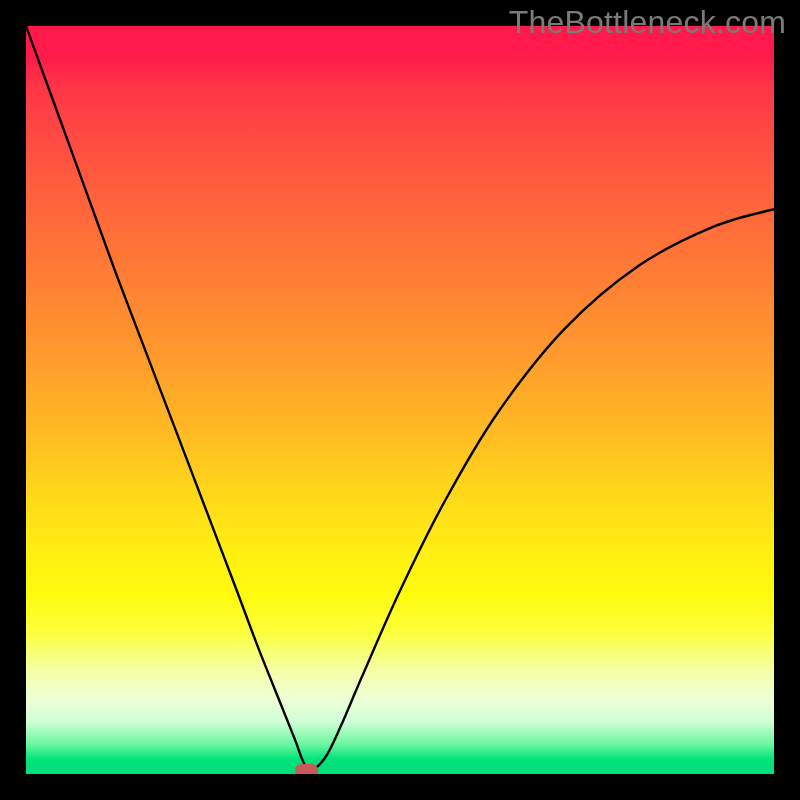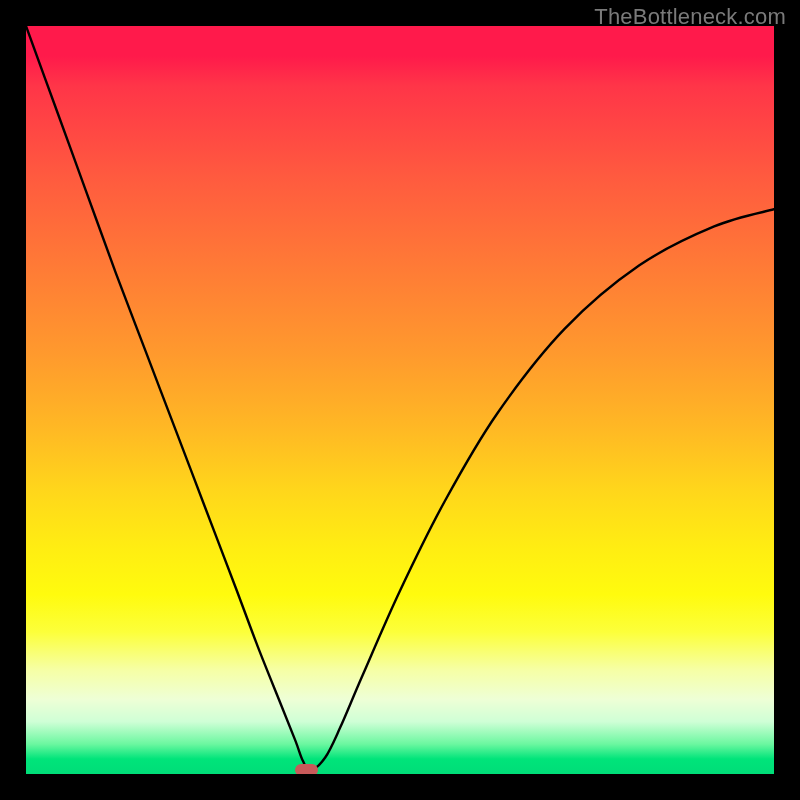--- a/index.html
+++ b/index.html
@@ -57,21 +57,21 @@
   .marker {
     position: absolute;
     background: #c85a5a;
     border-radius: 6px;
   }
   .watermark {
     position: absolute;
     top: 4px;
     right: 14px;
     color: #7a7a7a;
-    font-size: 22px;
+    font-size: 32px;
     font-weight: 500;
     letter-spacing: 0.2px;
     user-select: none;
   }
 </style>
 </head>
 <body>
 
 <div class="outer">
   <div class="plot-area">

